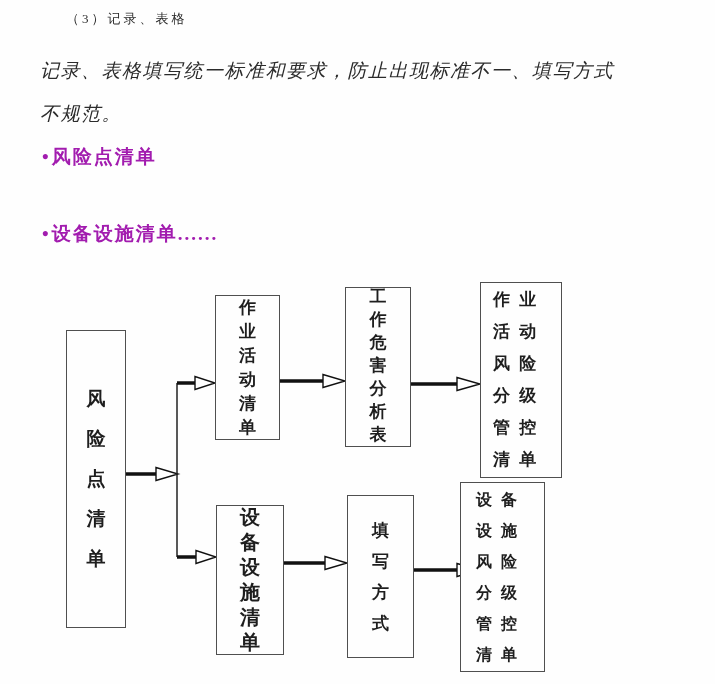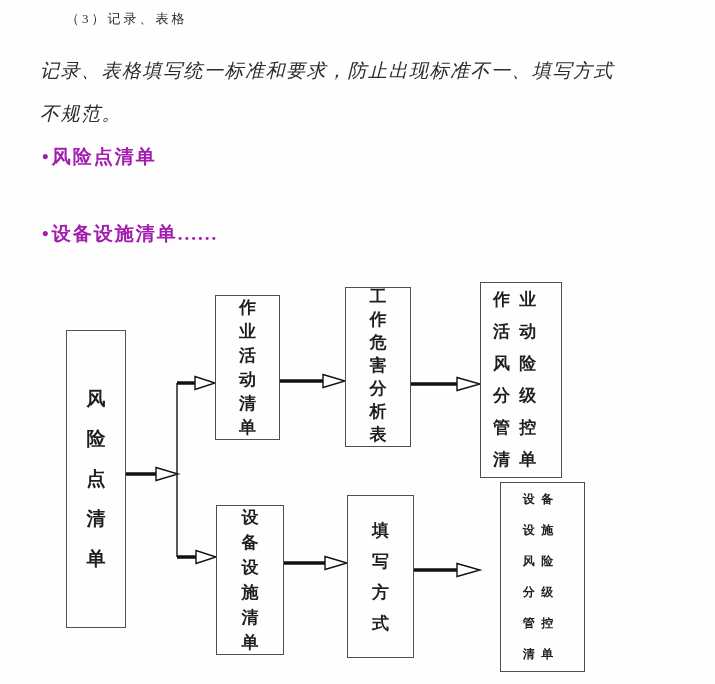--- a/index.html
+++ b/index.html
@@ -55,25 +55,25 @@
   .v2 { width: 3.3em; letter-spacing: 0.55em; text-align: left; }
 
   .n-risk      { left:  66px; top:  70px; width: 60px; height: 298px; font-size: 19px; }
   .n-risk      .vtext { line-height: 40px; }
   .n-job       { left: 215px; top:  35px; width: 65px; height: 145px; font-size: 17px; }
   .n-job       .vtext { line-height: 24px; }
   .n-jha       { left: 345px; top:  27px; width: 66px; height: 160px; font-size: 17px; align-items: flex-end; }
   .n-jha       .vtext { line-height: 23px; }
   .n-jar       { left: 480px; top:  12px; width: 82px; height: 196px; font-size: 17px; margin-top: 10px; }
   .n-jar       .vtext { line-height: 32px; }
-  .n-equip     { left: 216px; top: 245px; width: 68px; height: 150px; font-size: 17px; }
+  .n-equip     { left: 216px; top: 245px; width: 68px; height: 150px; font-size: 20px; }
   .n-equip     .vtext { line-height: 25px; }
   .n-safety    { left: 347px; top: 235px; width: 67px; height: 163px; font-size: 17px; }
   .n-safety    .vtext { line-height: 31px; }
-  .n-er        { left: 500px; top: 222px; width: 85px; height: 190px; font-size: 12px; }
+  .n-er        { left: 460px; top: 222px; width: 85px; height: 190px; font-size: 16px; }
   .n-er        .vtext { line-height: 31px; }
 </style>
 </head>
 <body>
 
 <div class="page">
 
   <div class="heading">（3）记录、表格</div>
 
   <div class="para l1">记录、表格填写统一标准和要求，防止出现标准不一、填写方式</div>

